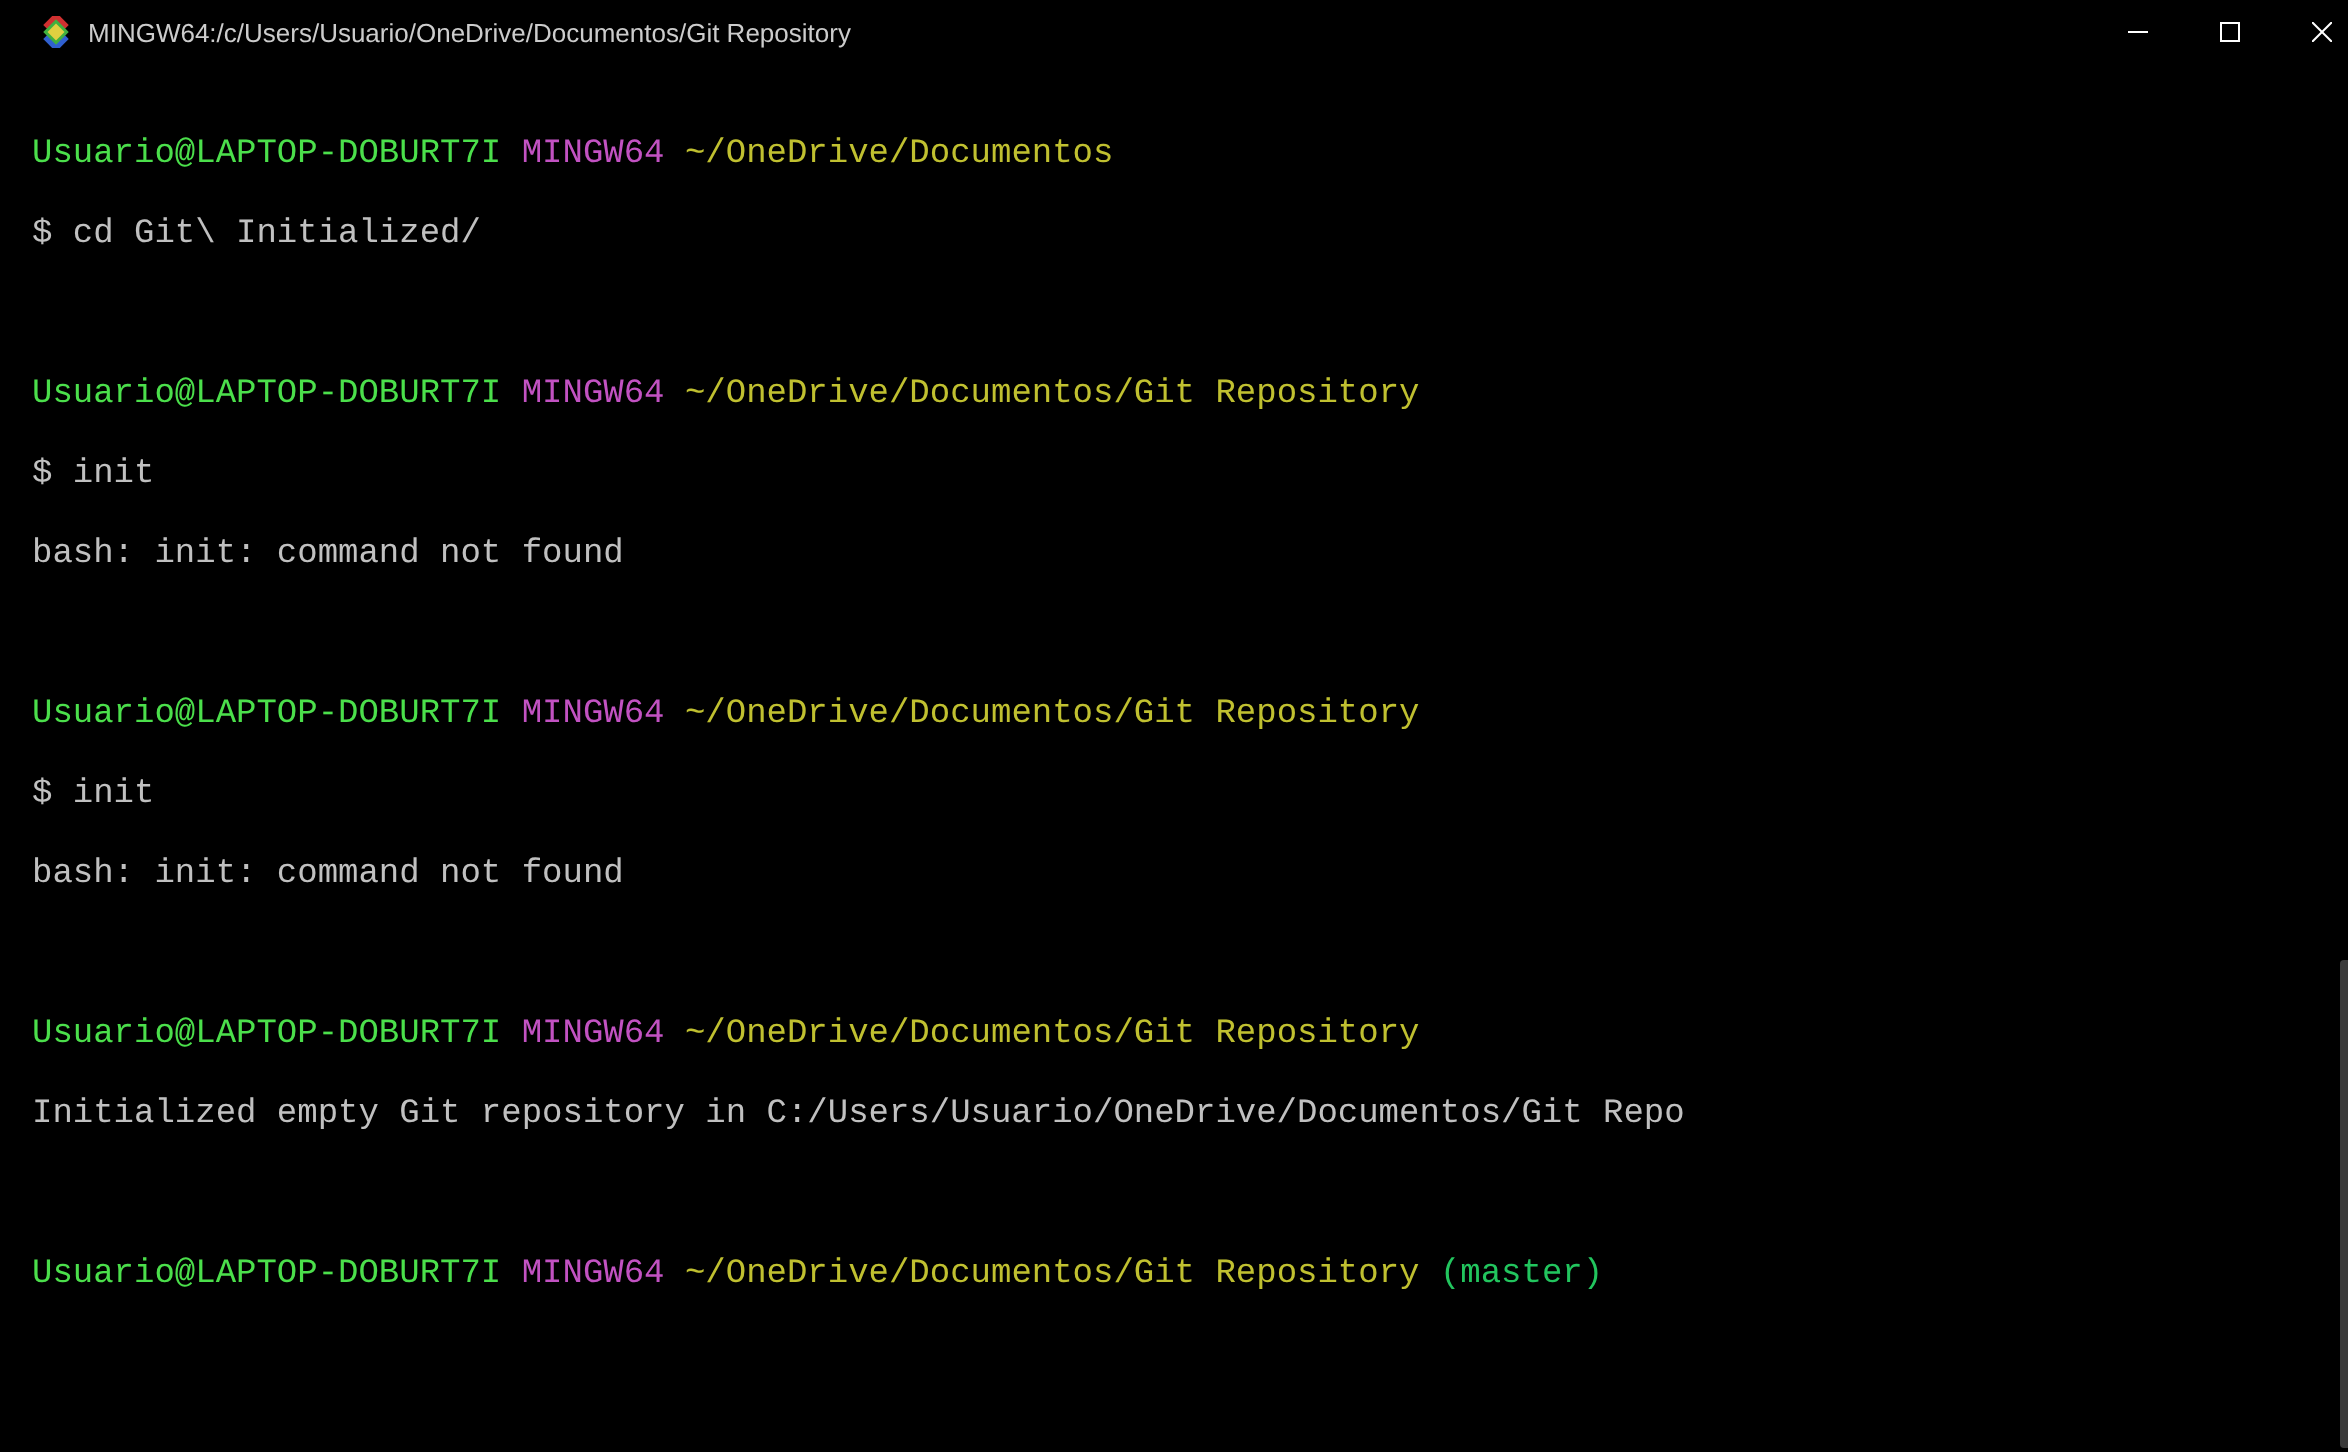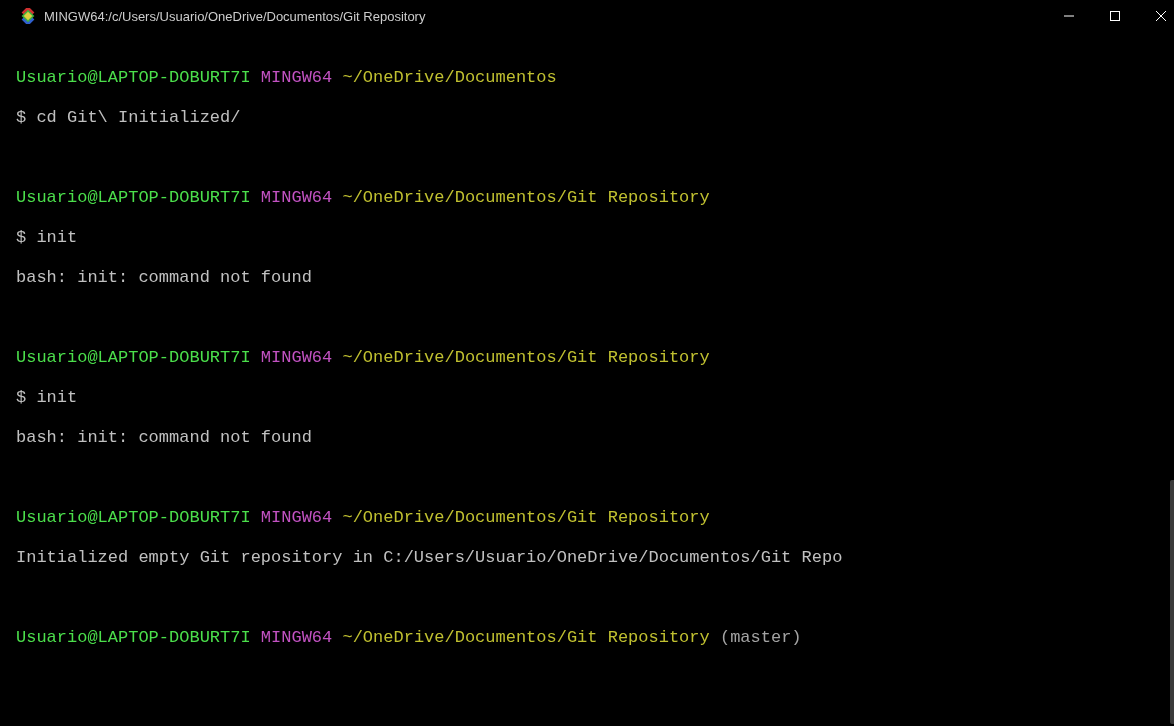--- a/index.html
+++ b/index.html
@@ -65,21 +65,21 @@
     color: #c0c0c0;
     white-space: pre;
     overflow: hidden;
   }
   .terminal .line {
     white-space: pre-wrap;
   }
   .c-green  { color: #4bdf4b; }
   .c-purple { color: #c252c2; }
   .c-yellow { color: #c0c030; }
-  .c-cyan   { color: #a3a3a3; text-align: right; }
+  .c-cyan   { color: #22c55e; text-align: right; }
   .c-white  { color: #c0c0c0; }
   .scrollbar {
     position: absolute;
     right: 2px;
     width: 12px;
     top: 480px;
     height: 244px;
     background: #3a3a3a;
     border-radius: 2px;
   }

